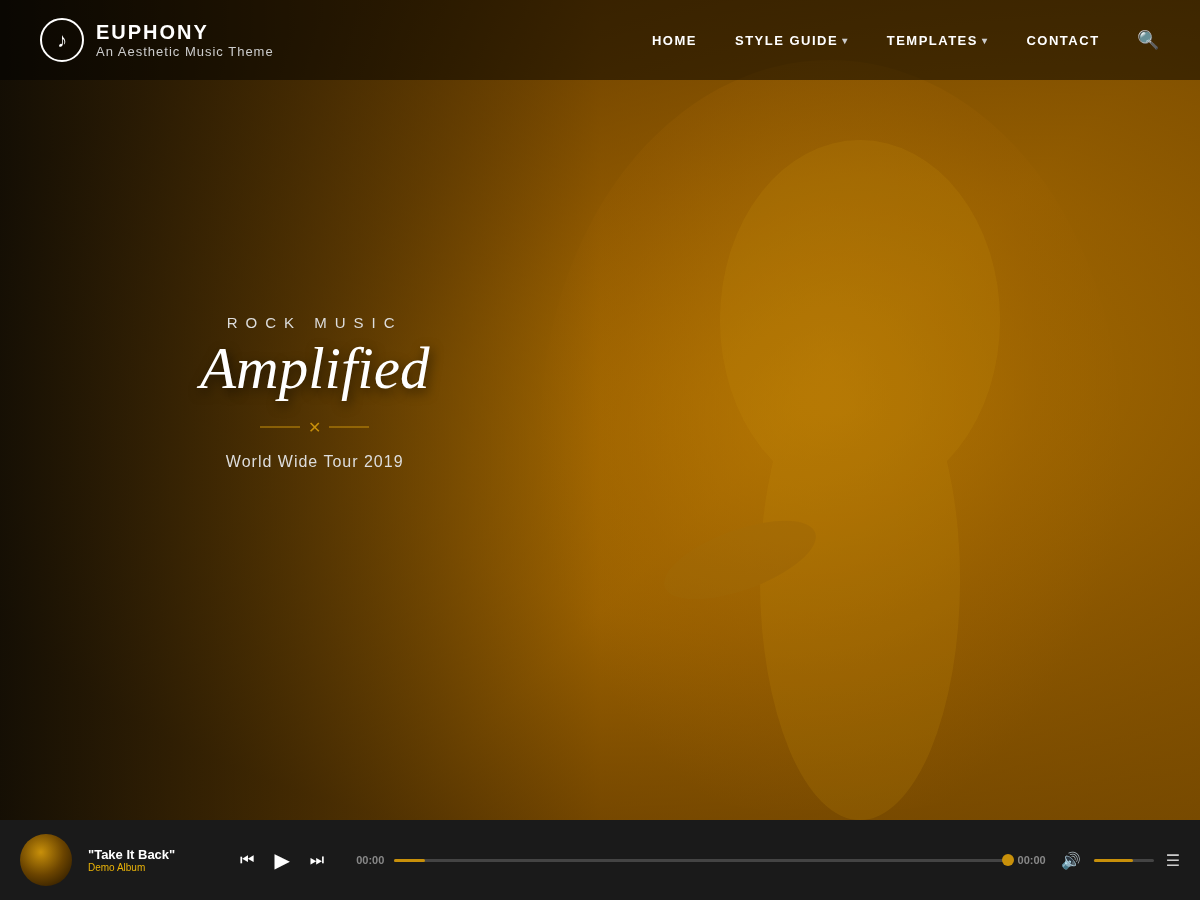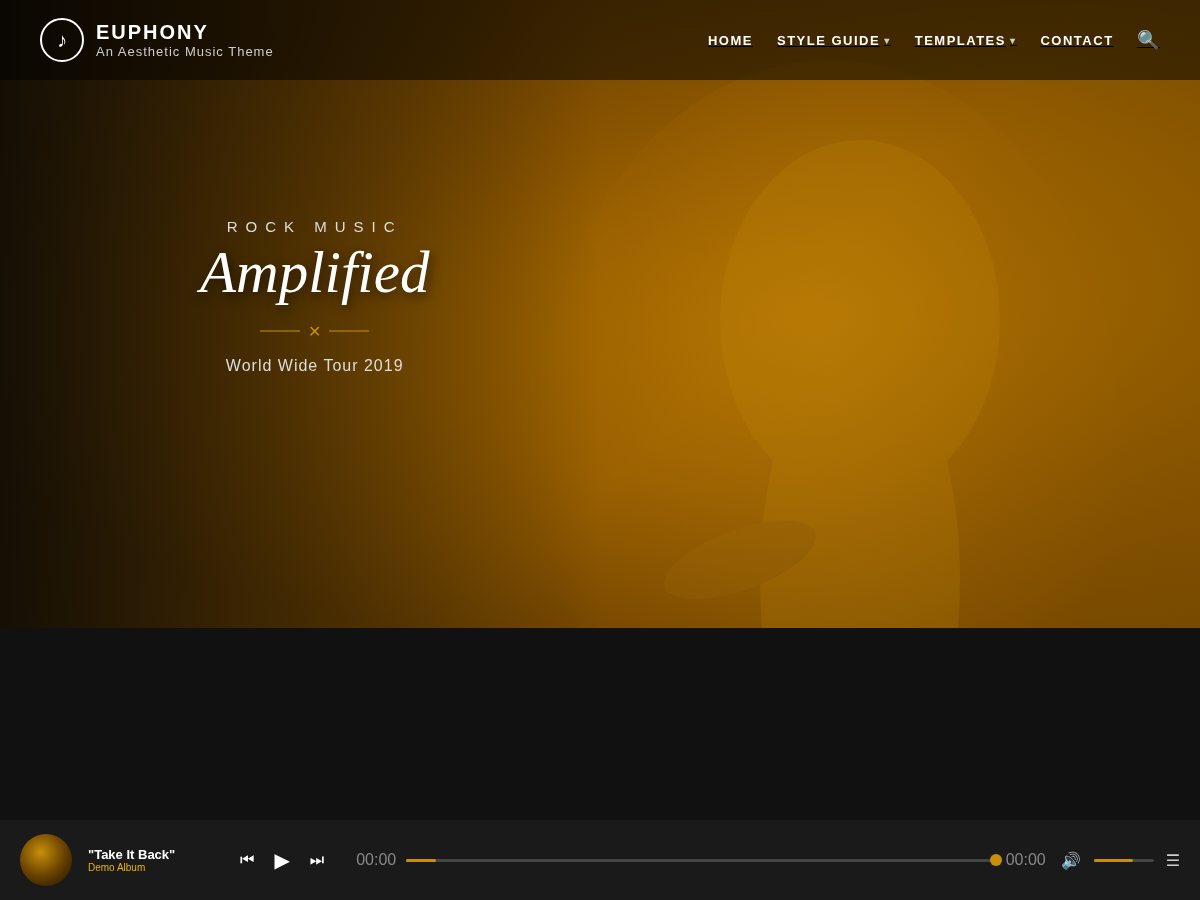--- a/index.html
+++ b/index.html
@@ -30,40 +30,40 @@
       display: flex; align-items: center; justify-content: center;
       color: white; font-size: 20px;
     }
     .logo-text h1 {
       color: white; font-size: 20px; font-weight: 900; letter-spacing: 2px;
     }
     .logo-text p {
       color: #ccc; font-size: 13px; font-weight: 300; letter-spacing: 1px;
     }
     .nav {
-      display: flex; align-items: center; gap: 24px; text-decoration: underline;
+      display: flex; align-items: center; gap: 38px;
     }
     .nav-item {
       color: white; font-size: 13px; font-weight: 700; letter-spacing: 1.5px;
       text-transform: uppercase; cursor: pointer; display: flex; align-items: center; gap: 4px;
     }
     .nav-item.active {
       color: white;
     }
     .nav-item .chevron {
       font-size: 10px; color: #ccc;
     }
     .nav-search {
       color: white; font-size: 18px; cursor: pointer;
     }
 
     
     .hero {
       position: relative;
-      width: 1200px; height: 628px;
+      width: 1200px; height: 820px;
       overflow: hidden;
     }
     .hero-bg {
       position: absolute; inset: 0;
       background: linear-gradient(
         to right,
         rgba(20,15,5,0.85) 0%,
         rgba(180,110,0,0.55) 50%,
         rgba(160,100,0,0.7) 100%
       );
@@ -158,21 +158,21 @@
       color: white; font-size: 16px; cursor: pointer;
       background: none; border: none; padding: 0;
     }
     .ctrl-play {
       font-size: 20px;
     }
     .player-progress-area {
       flex: 1; display: flex; align-items: center; gap: 10px;
     }
     .time-label {
-      color: #888; font-size: 16px; white-space: nowrap;
+      color: #888; font-size: 11px; white-space: nowrap; font-weight: bold;
     }
     .progress-track {
       flex: 1; height: 3px; background: #444; border-radius: 2px; position: relative; cursor: pointer;
     }
     .progress-fill {
       height: 100%; background: #c8900a; border-radius: 2px; width: 5%;
     }
     .progress-dot {
       position: absolute; right: 0; top: 50%; transform: translate(50%,-50%);
       width: 12px; height: 12px; background: #c8900a; border-radius: 50%;

